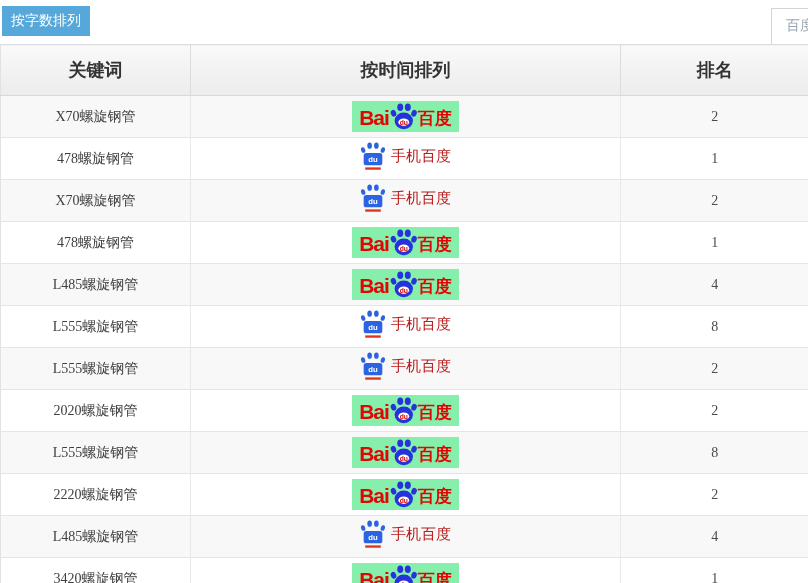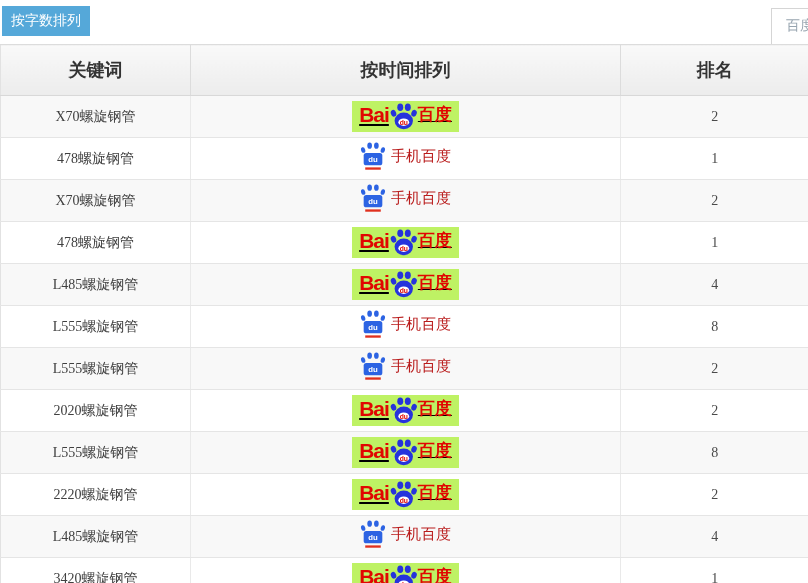--- a/index.html
+++ b/index.html
@@ -35,22 +35,22 @@
   tbody td { height:42px; border-bottom:1px solid #e5e5e5;
     text-align:center; vertical-align:middle; }
   tbody td + td { border-left:1px solid #e9e9e9; }
   tr.odd  { background:#f8f8f8; }
   tr.even { background:#ffffff; }
 
   .kw-link { color:#404040; font-size:14px; cursor:pointer; }
   .col-rank { color:#4a4a4a; font-size:14px; }
 
   
-  .baidu-logo { display:inline-flex; align-items:flex-start; background:#bef264;
-    padding:2px 7px;text-decoration:underline; }
+  .baidu-logo { display:inline-flex; align-items:flex-end; background:#86efac;
+    padding:2px 7px; }
   .bai-text { color:#e10601; font-weight:bold; font-size:21px;
     font-family:"Liberation Sans","DejaVu Sans",sans-serif; letter-spacing:-1px; }
   .paw-svg { width:27px; height:27px; margin:0 1px; display:block; }
   .cn-text { color:#e10601; font-weight:bold; font-size:17px; }
 
   
   .baidu-mobile { display:inline-flex; align-items:center; gap:5px; }
   .mob-svg { width:26px; height:29px; display:block; }
   .mob-text { color:#b91c1c; font-size:15px; }
 </style>

